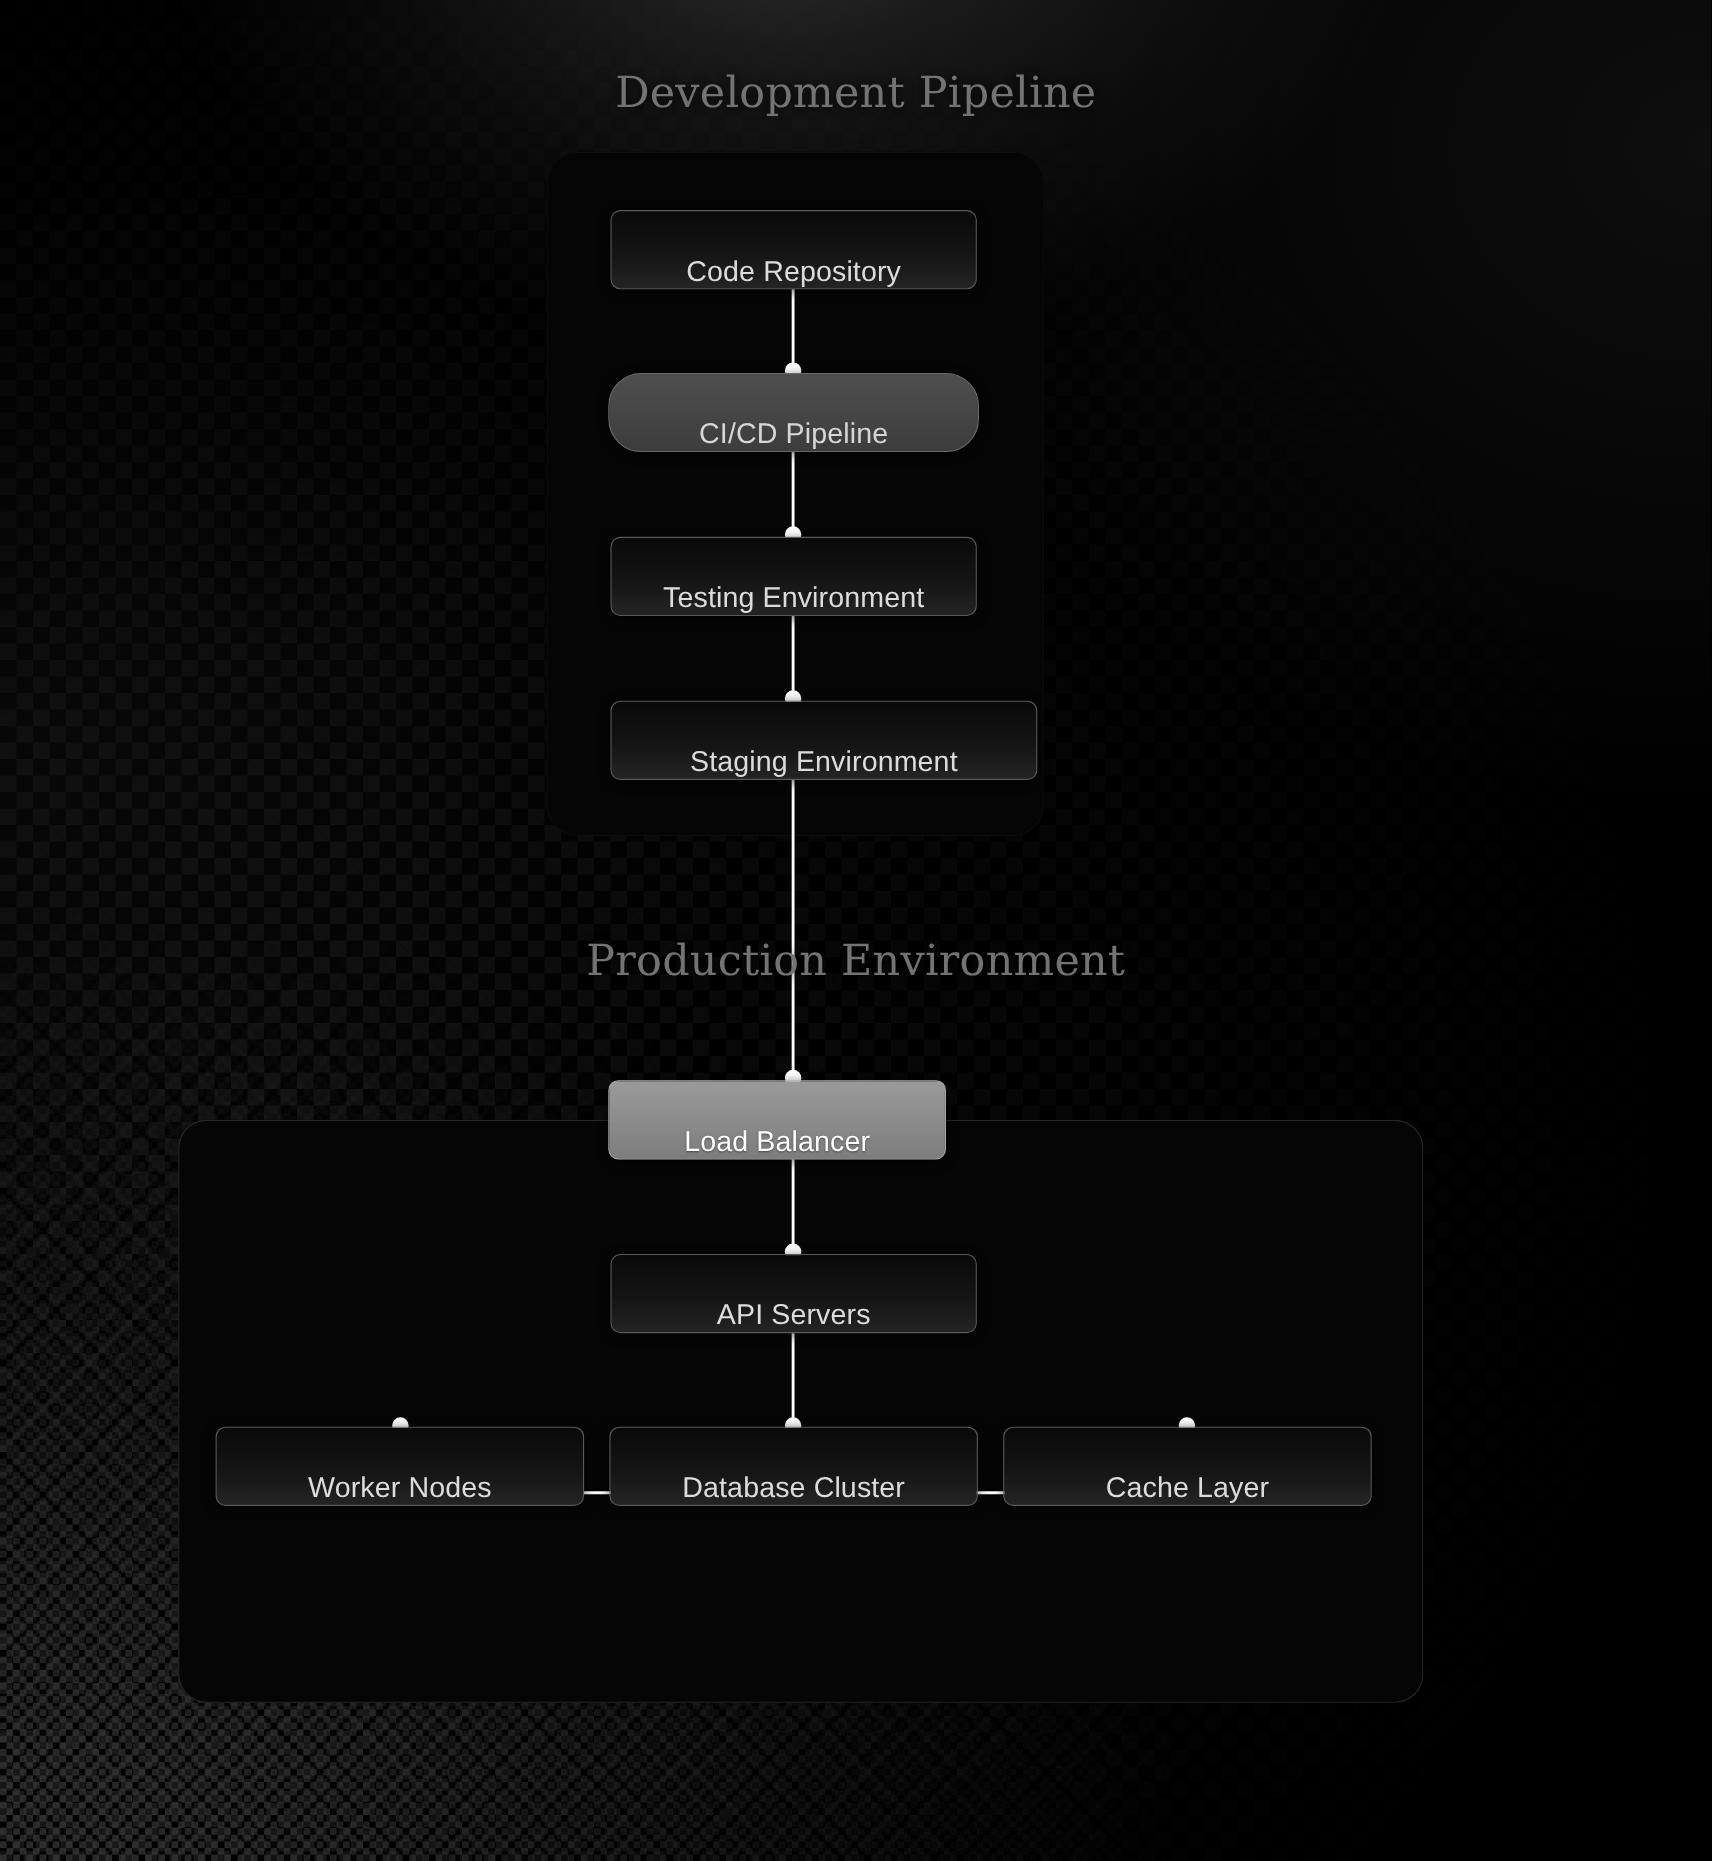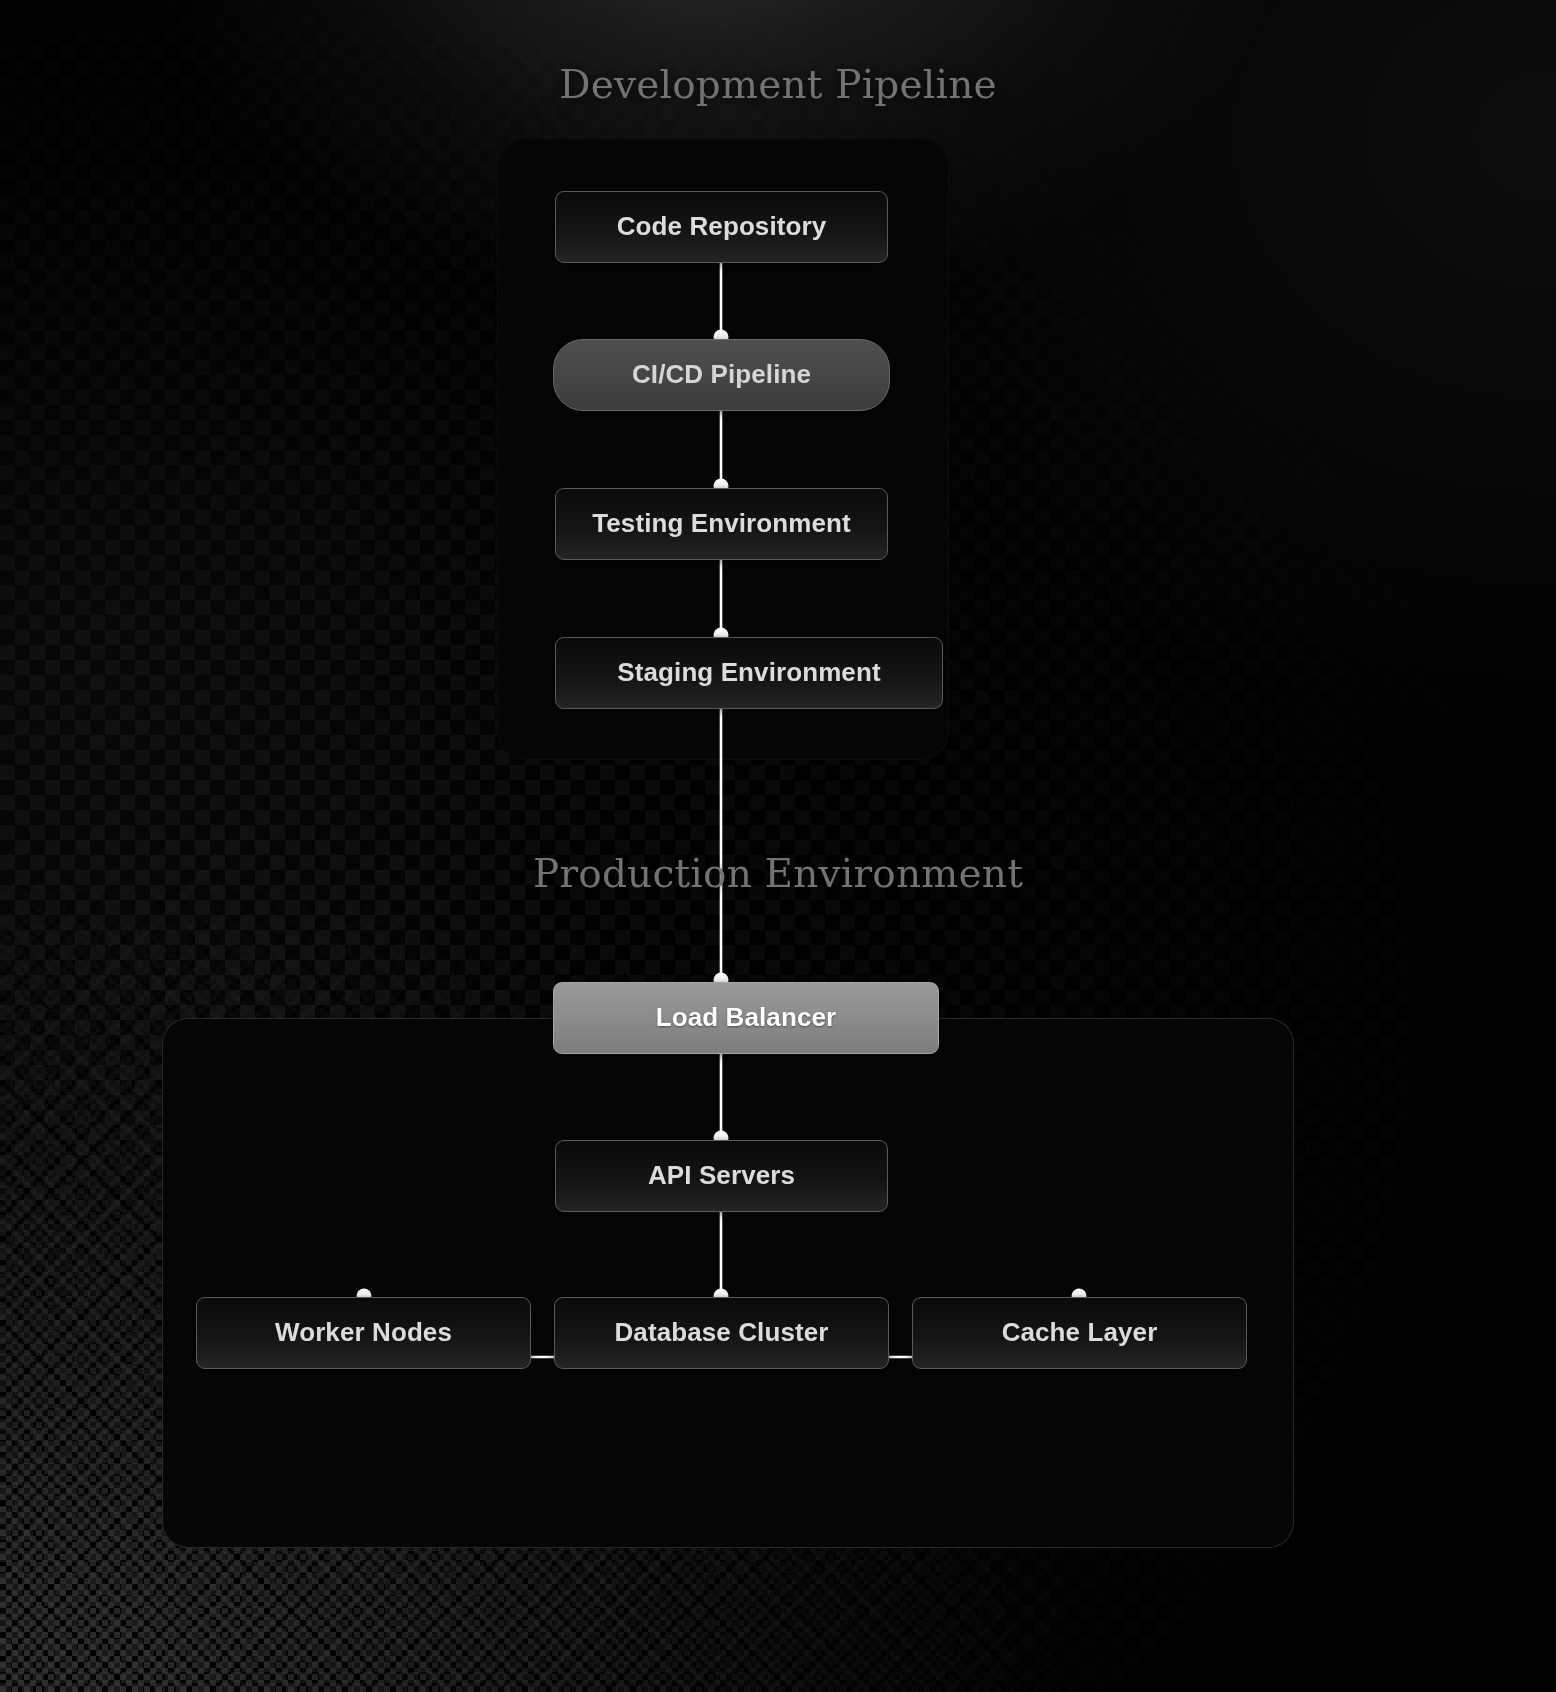--- a/index.html
+++ b/index.html
@@ -83,23 +83,23 @@
     box-shadow:inset 0 0 0 1px rgba(255,255,255,0.14);
     border-radius:26px;
   }
 
   
   #edges{ position:absolute; left:0; top:0; width:1556px; height:1692px; z-index:4; pointer-events:none; }
 
   
   .node{
     position:absolute; z-index:5;
-    display:flex; align-items:center; justify-content:center;
+    display:flex; align-items:flex-end; justify-content:center;
     border-radius:9px;
-    font-weight:700; letter-spacing:.1px;
+    font-weight:400; letter-spacing:.1px;
     text-align:center; line-height:1.15;
     box-shadow:0 2px 10px rgba(0,0,0,.55);
   }
   .node.plain{
     background:linear-gradient(180deg,#0a0a0a 0%, #141414 55%, #242424 100%);
     border:1px solid #5a5a5a;
     color:#dcdcdc;
   }
   .node.mid{
     background:linear-gradient(180deg,#4e4e4e 0%, #464646 50%, #3c3c3c 100%);
@@ -111,21 +111,21 @@
     border:1px solid #a6a6a6;
     color:#ffffff;
     text-shadow:0 1px 2px rgba(0,0,0,.45);
   }
 
   
   #node-code-repository   { left:555px; top:191px;  width:333px; height:72px; font-size:26px; }
   #node-cicd-pipeline     { left:553px; top:339px;  width:337px; height:72px; font-size:26px;border-radius:30px; }
   #node-testing-env       { left:555px; top:488px;  width:333px; height:72px; font-size:26px; }
   #node-staging-env       { left:555px; top:637px;  width:388px; height:72px; font-size:26px; }
-  #node-load-balancer     { left:553px; top:982px;  width:386px; height:72px; font-size:26px; }
+  #node-load-balancer     { left:553px; top:982px;  width:307px; height:72px; font-size:26px; }
   #node-api-servers       { left:555px; top:1140px; width:333px; height:72px; font-size:26px; }
   #node-worker-nodes      { left:196px; top:1297px; width:335px; height:72px; font-size:26px; }
   #node-database-cluster  { left:554px; top:1297px; width:335px; height:72px; font-size:26px; }
   #node-cache-layer       { left:912px; top:1297px; width:335px; height:72px; font-size:26px; }
 </style>
 </head>
 <body>
 
 <div id="bg-base"></div>
 <div class="halftone">

